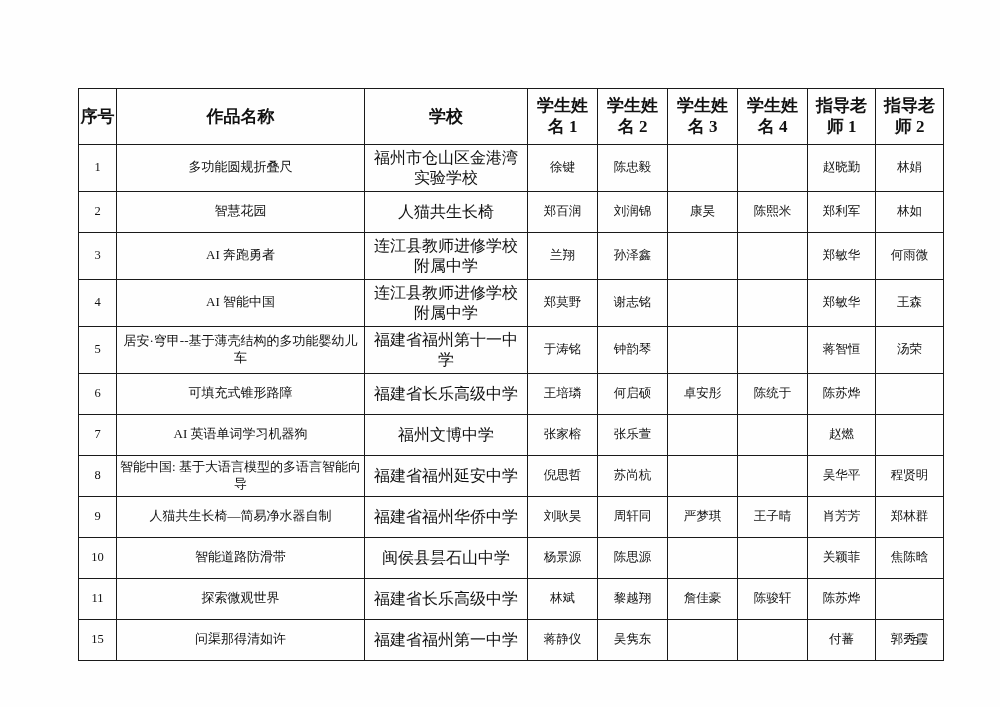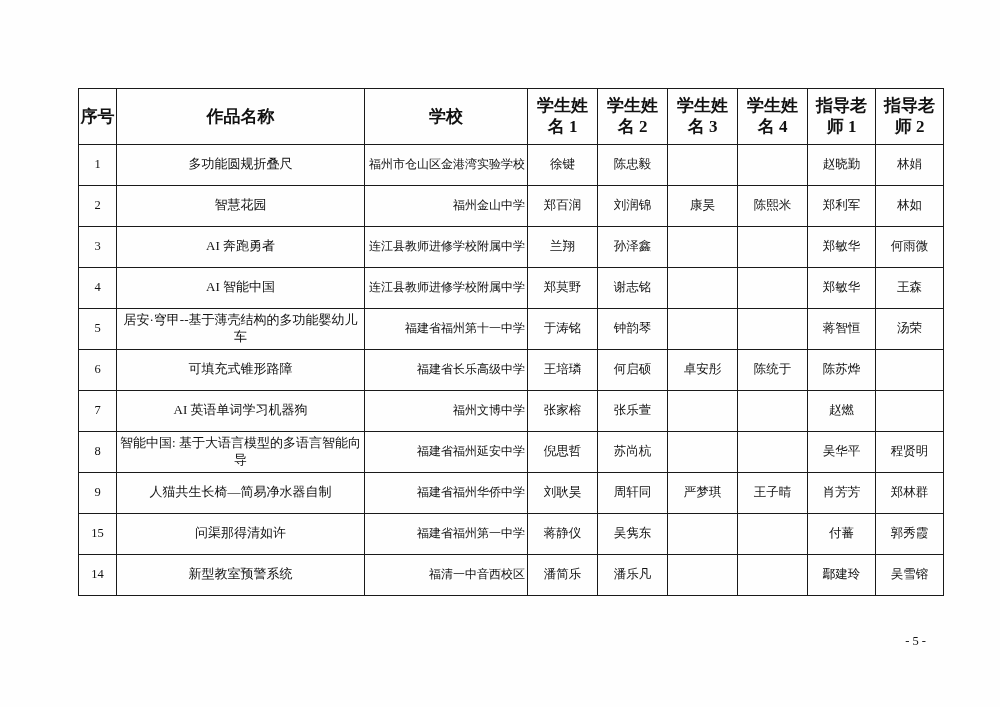--- a/index.html
+++ b/index.html
@@ -62,22 +62,21 @@
   col.c-t2    { width: 68px; }
 
   tbody td {
     height: 34px;
   }
   tbody td.work {
     font-size: 13px;
     margin-left: 20px;
   }
   tbody td.school {
-    font-size: 12px;
-    text-align: right;
+    font-size: 16px;
   }
   .page-number {
     position: absolute;
     right: 74px;
     top: 634px;
     font-size: 12.5px;
     color: #111;
     font-family: "Liberation Serif", "DejaVu Serif", serif;
   }
 </style>
@@ -120,21 +119,21 @@
           <td>徐键</td>
           <td>陈忠毅</td>
           <td></td>
           <td></td>
           <td>赵晓勤</td>
           <td>林娟</td>
         </tr>
         <tr>
           <td>2</td>
           <td class="work">智慧花园</td>
-          <td class="school">福州金山中学</td>
+          <td class="school">人猫共生长椅</td>
           <td>郑百润</td>
           <td>刘润锦</td>
           <td>康昊</td>
           <td>陈熙米</td>
           <td>郑利军</td>
           <td>林如</td>
         </tr>
         <tr>
           <td>3</td>
           <td class="work">AI 奔跑勇者</td>
@@ -206,40 +205,51 @@
           <td class="work">人猫共生长椅—简易净水器自制</td>
           <td class="school">福建省福州华侨中学</td>
           <td>刘耿昊</td>
           <td>周轩同</td>
           <td>严梦琪</td>
           <td>王子晴</td>
           <td>肖芳芳</td>
           <td>郑林群</td>
         </tr>
         <tr>
+          <td>10</td>
+          <td class="work">智能道路防滑带</td>
+          <td class="school">闽侯县昙石山中学</td>
+          <td>杨景源</td>
+          <td>陈思源</td>
+          <td></td>
+          <td></td>
+          <td>关颖菲</td>
+          <td>焦陈晗</td>
+        </tr>
+        <tr>
+          <td>11</td>
+          <td class="work">探索微观世界</td>
+          <td class="school">福建省长乐高级中学</td>
+          <td>林斌</td>
+          <td>黎越翔</td>
+          <td>詹佳豪</td>
+          <td>陈骏轩</td>
+          <td>陈苏烨</td>
+          <td></td>
+        </tr>
+        <tr>
           <td>15</td>
           <td class="work">问渠那得清如许</td>
           <td class="school">福建省福州第一中学</td>
           <td>蒋静仪</td>
           <td>吴隽东</td>
           <td></td>
           <td></td>
           <td>付蕃</td>
           <td>郭秀霞</td>
         </tr>
-        <tr>
-          <td>14</td>
-          <td class="work">新型教室预警系统</td>
-          <td class="school">福清一中音西校区</td>
-          <td>潘简乐</td>
-          <td>潘乐凡</td>
-          <td></td>
-          <td></td>
-          <td>鄢建玲</td>
-          <td>吴雪镕</td>
-        </tr>
       </tbody>
     </table>
   </div>
 
   <div class="page-number">- 5 -</div>
 
 </div>
 
 </body></html>

